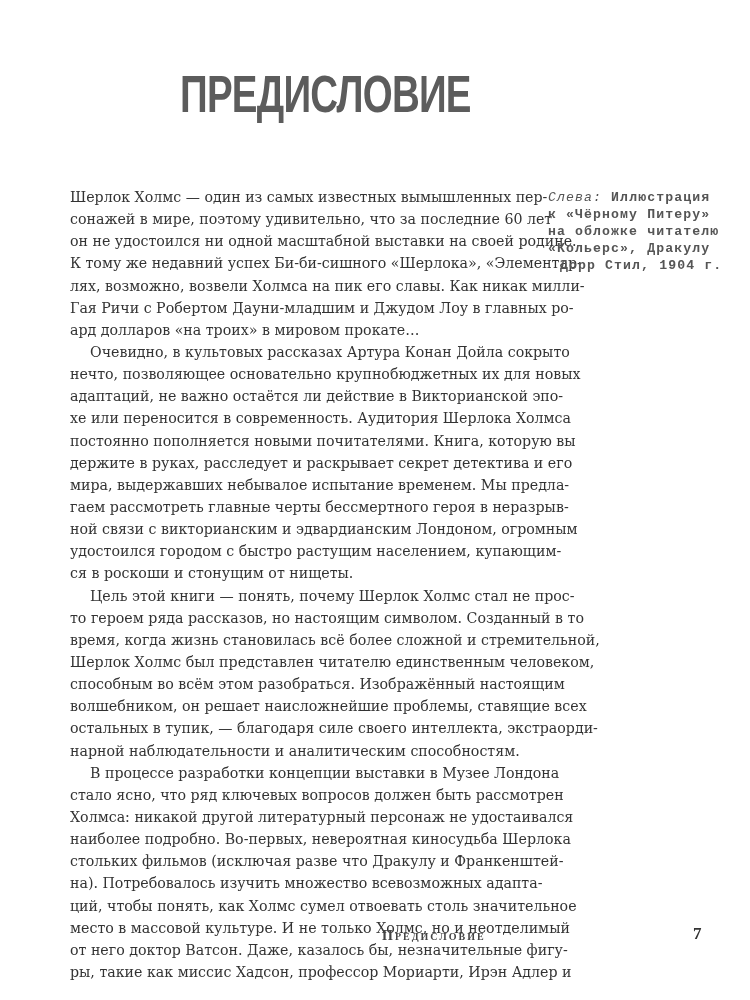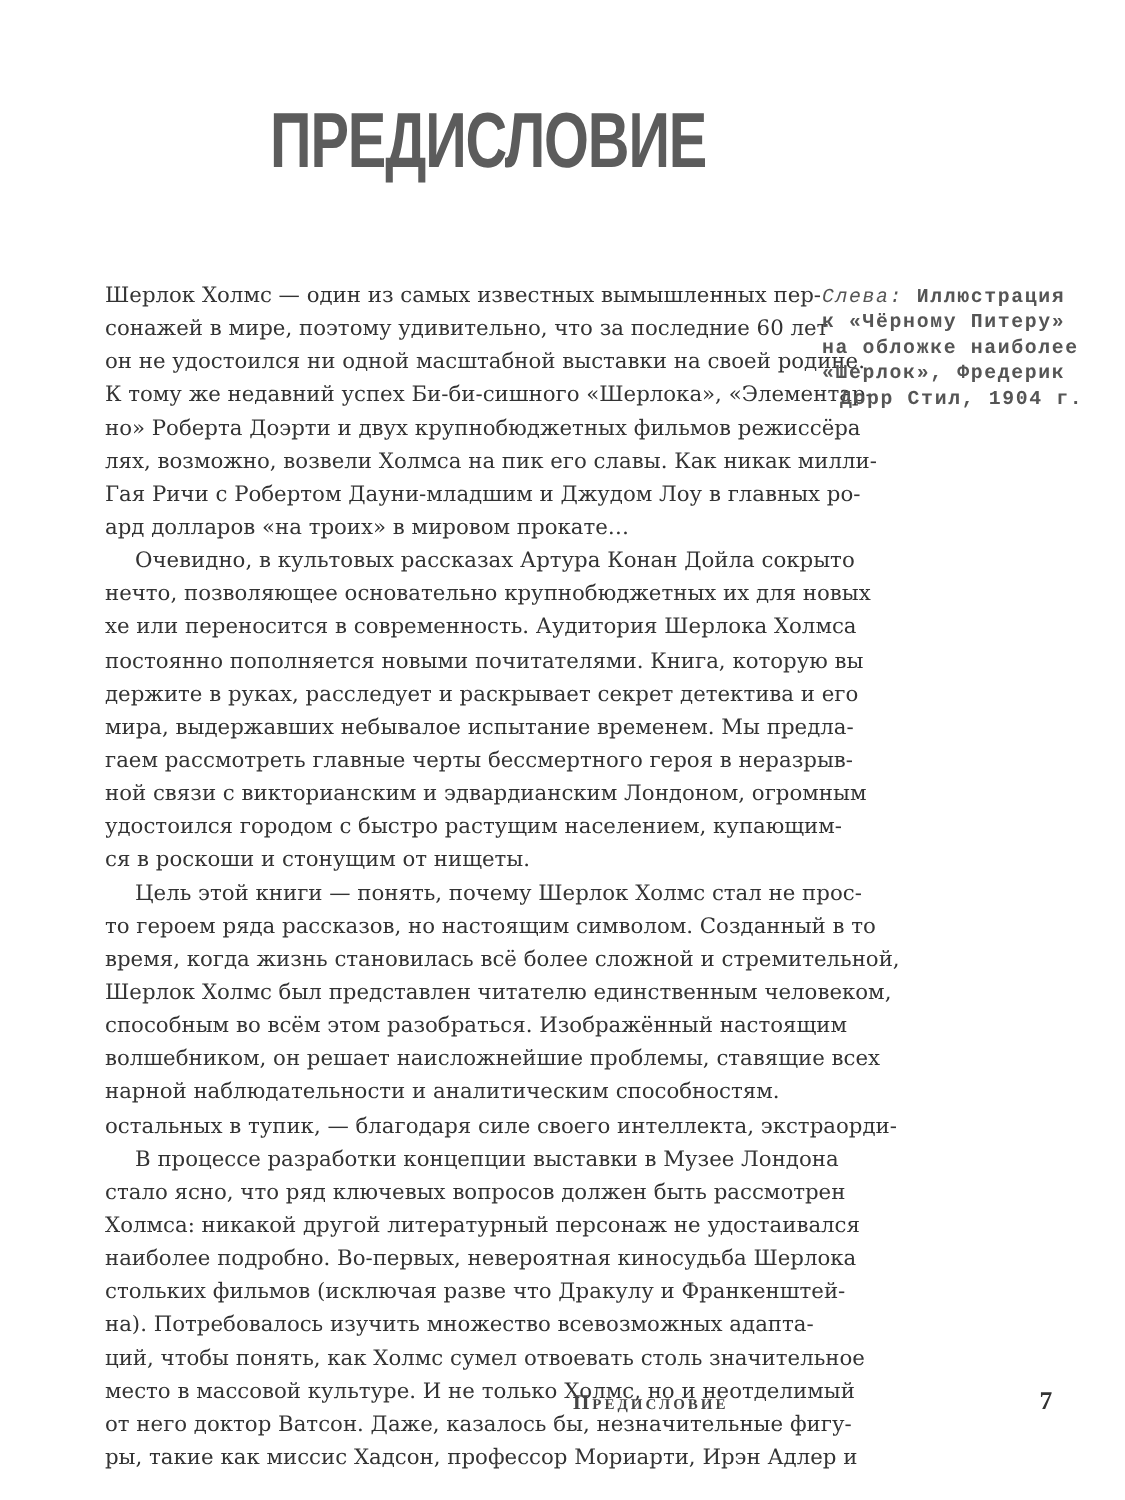--- a/index.html
+++ b/index.html
@@ -83,56 +83,56 @@
 </head>
 <body>
 
 <div class="title">ПРЕДИСЛОВИЕ</div>
 
 <div class="body-text">
   <span class="line">Шерлок Холмс — один из самых известных вымышленных пер-</span>
   <span class="line">сонажей в мире, поэтому удивительно, что за последние 60 лет</span>
   <span class="line">он не удостоился ни одной масштабной выставки на своей родине.</span>
   <span class="line">К тому же недавний успех Би-би-сишного «Шерлока», «Элементар-</span>
-  <span class="line">но» Роберта Доэрти и двух крупнобюджетных фильмов режиссёра</span>
   <span class="line">лях, возможно, возвели Холмса на пик его славы. Как никак милли-</span>
   <span class="line">Гая Ричи с Робертом Дауни-младшим и Джудом Лоу в главных ро-</span>
   <span class="line last">ард долларов «на троих» в мировом прокате…</span>
   <span class="line indent">Очевидно, в культовых рассказах Артура Конан Дойла сокрыто</span>
   <span class="line">нечто, позволяющее основательно крупнобюджетных их для новых</span>
+  <span class="line">адаптаций, не важно остаётся ли действие в Викторианской эпо-</span>
   <span class="line">хе или переносится в современность. Аудитория Шерлока Холмса</span>
   <span class="line">постоянно пополняется новыми почитателями. Книга, которую вы</span>
   <span class="line">держите в руках, расследует и раскрывает секрет детектива и его</span>
   <span class="line">мира, выдержавших небывалое испытание временем. Мы предла-</span>
   <span class="line">гаем рассмотреть главные черты бессмертного героя в неразрыв-</span>
   <span class="line">ной связи с викторианским и эдвардианским Лондоном, огромным</span>
   <span class="line">удостоился городом с быстро растущим населением, купающим-</span>
   <span class="line last">ся в роскоши и стонущим от нищеты.</span>
   <span class="line indent">Цель этой книги — понять, почему Шерлок Холмс стал не прос-</span>
   <span class="line">то героем ряда рассказов, но настоящим символом. Созданный в то</span>
   <span class="line">время, когда жизнь становилась всё более сложной и стремительной,</span>
   <span class="line">Шерлок Холмс был представлен читателю единственным человеком,</span>
   <span class="line">способным во всём этом разобраться. Изображённый настоящим</span>
   <span class="line">волшебником, он решает наисложнейшие проблемы, ставящие всех</span>
+  <span class="line">остальных в тупик, — благодаря силе своего интеллекта, экстраорди-</span>
   <span class="line last">нарной наблюдательности и аналитическим способностям.</span>
-  <span class="line">остальных в тупик, — благодаря силе своего интеллекта, экстраорди-</span>
   <span class="line indent">В процессе разработки концепции выставки в Музее Лондона</span>
   <span class="line">стало ясно, что ряд ключевых вопросов должен быть рассмотрен</span>
   <span class="line">Холмса: никакой другой литературный персонаж не удостаивался</span>
   <span class="line">наиболее подробно. Во-первых, невероятная киносудьба Шерлока</span>
   <span class="line">стольких фильмов (исключая разве что Дракулу и Франкенштей-</span>
   <span class="line">на). Потребовалось изучить множество всевозможных адапта-</span>
   <span class="line">ций, чтобы понять, как Холмс сумел отвоевать столь значительное</span>
   <span class="line">место в массовой культуре. И не только Холмс, но и неотделимый</span>
   <span class="line">от него доктор Ватсон. Даже, казалось бы, незначительные фигу-</span>
   <span class="line">ры, такие как миссис Хадсон, профессор Мориарти, Ирэн Адлер и</span>
 </div>
 
 <div class="caption">
   <span class="cline"><span class="label">Слева:</span><span> Иллюстрация</span></span>
   <span class="cline">к «Чёрному Питеру»</span>
-  <span class="cline">на обложке наиболее</span>
-  <span class="cline">«Шерлок», Фредерик</span>
+  <span class="cline">на обложке читателю</span>
+  <span class="cline">«Кольерс», Дракулу</span>
   <span class="cline last">Дорр Стил, 1904 г.</span>
 </div>
 
 <div class="running-head">Предисловие</div>
 <div class="page-number">7</div>
 
 </body></html>

